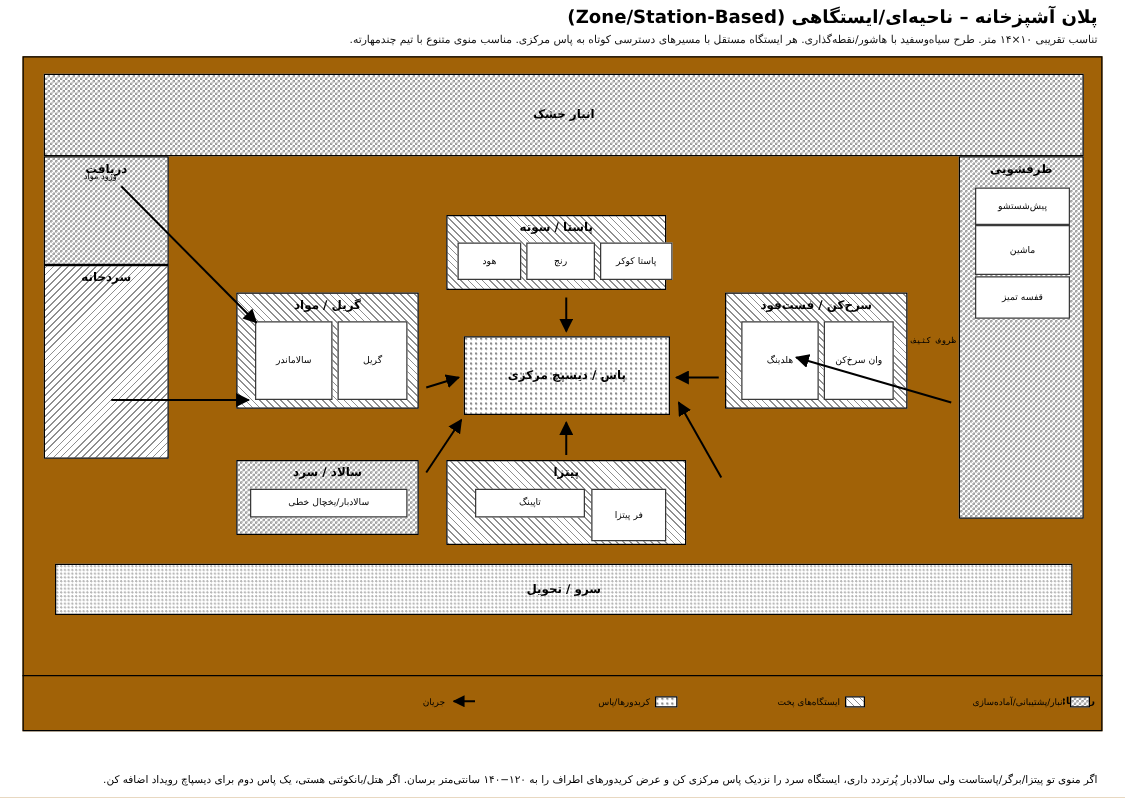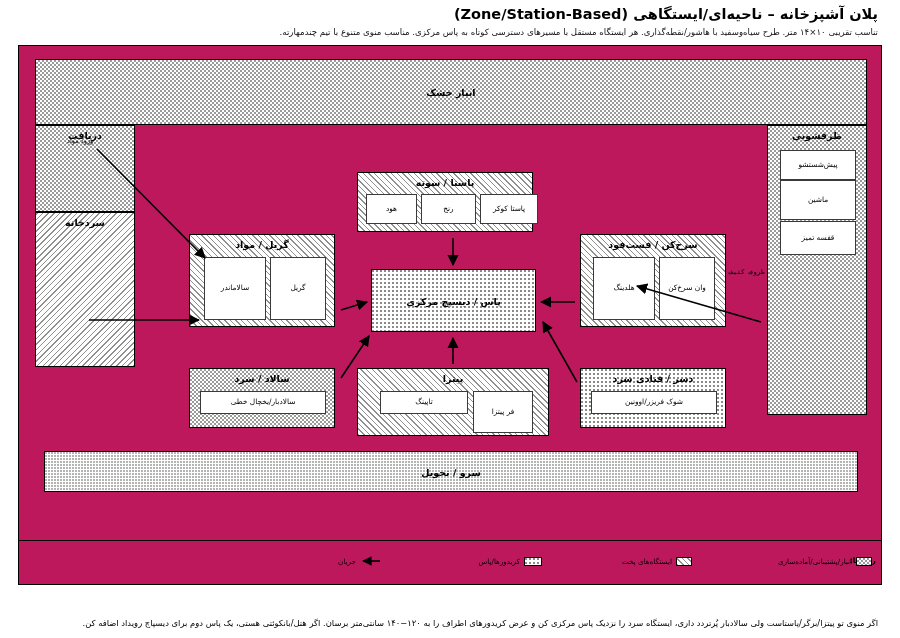--- a/index.html
+++ b/index.html
@@ -23,21 +23,21 @@
   .subtitle {
     position: absolute; top: 27px; right: 22px; left: 22px;
     text-align: right; direction: rtl;
     font-size: 8.6px; font-weight: normal; color: #111;
   }
 
   
   .frame {
     position: absolute;
     left: 18px; top: 45px; width: 864px; height: 540px;
-    border: 1.2px solid #000; background: #be185d;
+    border: 1.2px solid #000; background: #a16207;
   }
 
   
   .fill-dot {
     background-color: #ffffff;
     background-image:
       radial-gradient(circle at 1px 1px, #8a8a8a 0.9px, transparent 1.1px);
     background-size: 4px 4px;
     padding-left: 16px;
   }
@@ -187,24 +187,20 @@
       <div class="zlabel">سالاد / سرد</div>
       <div class="unit" style="left:10px; top:22px; width:126px; height:23px;">سالادبار/یخچال خطی</div>
     </div>
 
     <div class="zone fill-hatch" style="left:338px; top:322px; width:192px; height:68px;">
       <div class="zlabel">پیتزا</div>
       <div class="unit" style="left:115px; top:22px; width:60px; height:42px;">فر پیتزا</div>
       <div class="unit" style="left:22px; top:22px; width:88px; height:23px;">تاپینگ</div>
     </div>
 
-    <div class="zone fill-dot" style="left:561px; top:322px; width:146px; height:60px;">
-      <div class="zlabel">دسر / قنادی سرد</div>
-      <div class="unit" style="left:10px; top:22px; width:126px; height:23px;">شوک فریزر/اوونین</div>
-    </div>
 
     <div class="zone fill-dot-fine" style="left:25px; top:405px; width:814px; height:41px;">
       <div class="bigtext">سرو / تحویل</div>
     </div>
 
     <svg class="flow" viewBox="0 0 864 540" width="864" height="540">
       <defs>
         <marker id="ah" viewBox="0 0 10 10" refX="9" refY="5" markerWidth="7" markerHeight="7" orient="auto-start-reverse">
           <path d="M 0 0 L 10 5 L 0 10 z" fill="#000"></path>
         </marker>

